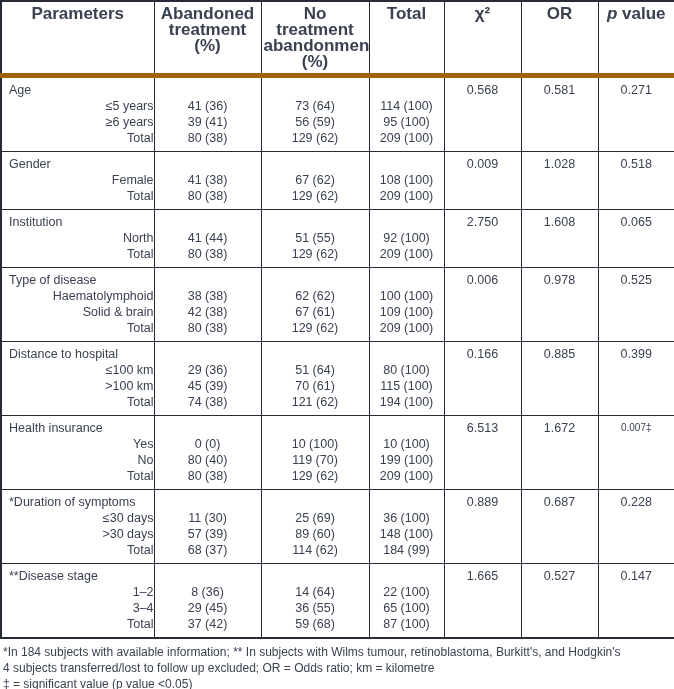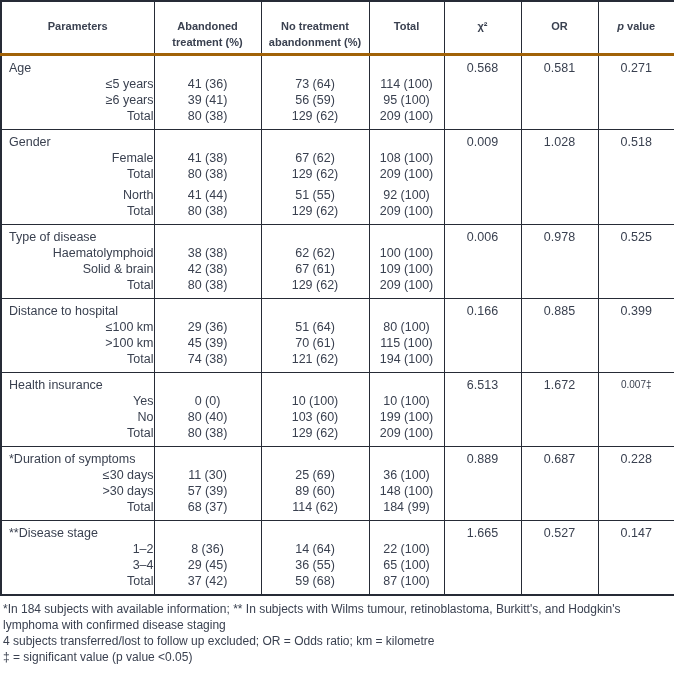--- a/index.html
+++ b/index.html
@@ -21,26 +21,26 @@
     border: 2px solid #262b36;
   }
   th, td {
     font-size: 12.5px;
     line-height: 16px;
     padding: 0;
     vertical-align: top;
     overflow: hidden;
   }
   th {
-    font-size: 11px;
+    font-size: 17px;
     font-weight: bold;
     text-align: center;
-    padding: 16px 2px 3px 2px;
+    padding: 4px 2px 3px 2px;
     border-left: 1px solid #262b36;
-    border-bottom: 3px solid #a16207;
+    border-bottom: 5px solid #a16207;
   }
   th:first-child { border-left: none; }
   td { border-left: 1px solid #262b36; }
   td:first-child { border-left: none; margin-left: 12px; }
   tr.sec-first td { border-top: 1px solid #262b36; padding-top: 4px; }
   tr.sec-last td { padding-bottom: 5px; }
   td.param-name { text-align: left; padding-left: 7px; }
   td.param-sub  { text-align: right; padding-left: 19px; }
   td.val { text-align: center; }
   td.val.sig { font-size: 10px; }
@@ -133,20 +133,29 @@
       </tr>
       <tr class="sec-last">
         <td class="param-sub">Total</td>
         <td class="val">80 (38)</td>
         <td class="val">129 (62)</td>
         <td class="val">209 (100)</td>
         <td class="val"></td>
         <td class="val"></td>
         <td class="val"></td>
       </tr>
+      <tr class="sec-first">
+        <td class="param-name">Institution</td>
+        <td class="val"></td>
+        <td class="val"></td>
+        <td class="val"></td>
+        <td class="val">2.750</td>
+        <td class="val">1.608</td>
+        <td class="val">0.065</td>
+      </tr>
       <tr>
         <td class="param-sub">North</td>
         <td class="val">41 (44)</td>
         <td class="val">51 (55)</td>
         <td class="val">92 (100)</td>
         <td class="val"></td>
         <td class="val"></td>
         <td class="val"></td>
       </tr>
       <tr class="sec-last">
@@ -244,21 +253,21 @@
         <td class="val">0 (0)</td>
         <td class="val">10 (100)</td>
         <td class="val">10 (100)</td>
         <td class="val"></td>
         <td class="val"></td>
         <td class="val"></td>
       </tr>
       <tr>
         <td class="param-sub">No</td>
         <td class="val">80 (40)</td>
-        <td class="val">103 (60)</td>
+        <td class="val">119 (70)</td>
         <td class="val">199 (100)</td>
         <td class="val"></td>
         <td class="val"></td>
         <td class="val"></td>
       </tr>
       <tr class="sec-last">
         <td class="param-sub">Total</td>
         <td class="val">80 (38)</td>
         <td class="val">129 (62)</td>
         <td class="val">209 (100)</td>
@@ -336,16 +345,15 @@
         <td class="val">87 (100)</td>
         <td class="val"></td>
         <td class="val"></td>
         <td class="val"></td>
       </tr>
     </tbody>
 </table>
 
 <div class="footnotes" id="footnotes">
     <div>*In 184 subjects with available information; ** In subjects with Wilms tumour, retinoblastoma, Burkitt's, and Hodgkin's</div>
-    <div>lymphoma with confirmed disease staging</div>
     <div>4 subjects transferred/lost to follow up excluded; OR = Odds ratio; km = kilometre</div>
     <div>‡ = significant value (p value &lt;0.05)</div>
   </div>
 
 </body></html>

